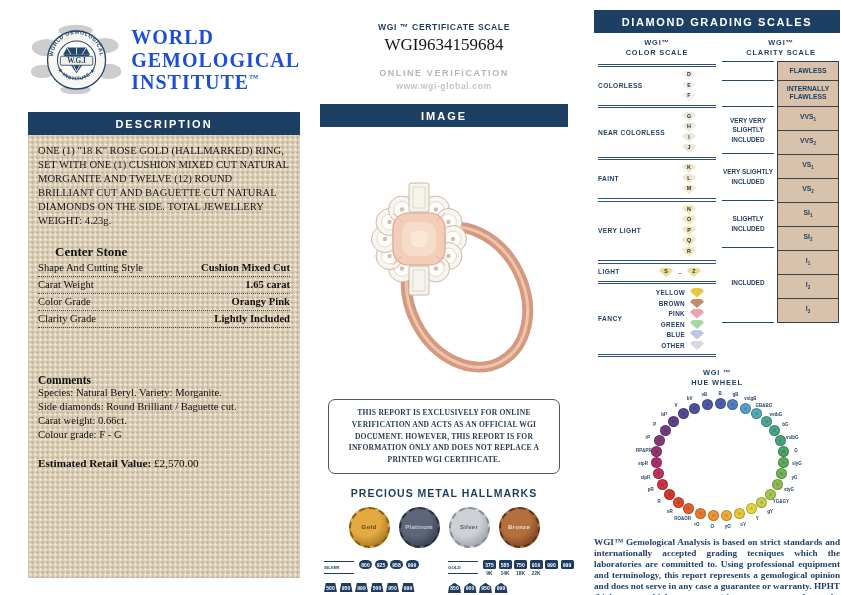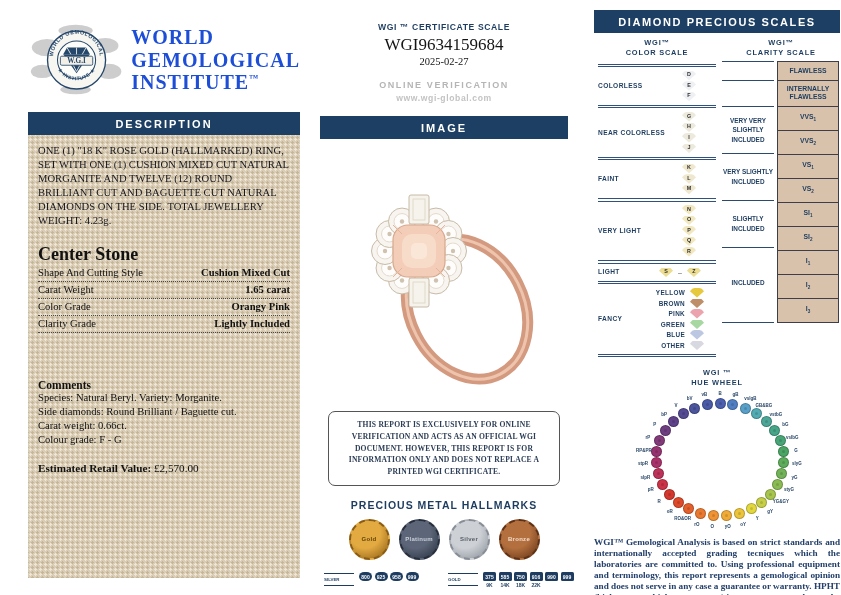--- a/index.html
+++ b/index.html
@@ -14,21 +14,21 @@
   .brand-name sup{font-size:9px;letter-spacing:0;}
   .beige-panel{margin-top:6px;height:466px;background-color:#d9cdb7;
      background-image:radial-gradient(#efe6d4 1px, transparent 1.4px),
                       radial-gradient(#c6b698 1px, transparent 1.4px);
      background-size:5px 5px;background-position:0 0,2px 3px;}
   .navy-bar{background:#1c3f63;color:#fff;font-weight:bold;font-size:11px;
             letter-spacing:2px;text-align:center;height:23px;line-height:24px;}
   .desc{font-family:"Liberation Serif",serif;font-size:10.6px;line-height:1.33;
         color:#16161c;margin:9px 10px 0 10px;}
   .cs{margin:16px 10px 0 10px;font-family:"Liberation Serif",serif;color:#111;}
-  .cs-title{font-size:18px;font-weight:bold;}
+  .cs-title{font-size:13px;font-weight:bold;margin-left:17px;}
   .cs-row{display:flex;justify-content:space-between;font-size:10.6px;
           padding:2px 0 3px 0;border-bottom:1.5px dotted #4a4a4a;}
   .cs-value{font-weight:bold;}
   .comments{margin:46px 10px 0 10px;font-family:"Liberation Serif",serif;color:#111;}
   .cm-title{font-size:11.5px;font-weight:bold;}
   .cm-line{font-size:10.6px;line-height:1.3;}
   .retail{margin:15px 10px 0 10px;font-family:"Liberation Serif",serif;
           font-size:11.2px;color:#111;}
   .retail .b{font-weight:bold;}
 
@@ -194,21 +194,20 @@
       <div class="retail">
         <span class="b">Estimated Retail Value:</span>
         <span>£2,570.00</span>
       </div>
     </div>
   </section>
 
   <section id="mid-col">
     <div class="cert-label">WGI ™ CERTIFICATE SCALE</div>
     <div class="cert-number">WGI9634159684</div>
-    <div class="cert-date">2025-02-27</div>
     <div class="online">ONLINE VERIFICATION</div>
     <div class="site">www.wgi-global.com</div>
 
     <div class="navy-bar">IMAGE</div>
 
     <div class="ring-area">
       <svg width="248" height="268" viewBox="0 0 248 268">
         <g>
           <ellipse cx="147" cy="170" rx="57" ry="73" fill="none" stroke="#d49a80" stroke-width="11" transform="rotate(-27 147 170)"></ellipse>
           <ellipse cx="147" cy="170" rx="57" ry="73" fill="none" stroke="#eec4ad" stroke-width="3" transform="rotate(-27 147 170)"></ellipse>
@@ -349,21 +348,21 @@
             </span>
             <span class="markwrap">
               <span class="mark mark-orb">999</span>
             </span>
           </span>
         </div>
       </div>
   </section>
 
   <section id="right-col">
-    <div class="navy-bar">DIAMOND PRECIOUS SCALES</div>
+    <div class="navy-bar">DIAMOND GRADING SCALES</div>
 
     <div class="scales">
       <div class="colcol">
         <div class="scale-title">
           <div>WGI™</div>
           <div>COLOR SCALE</div>
         </div>
         <div id="color-groups">
             <div class="dsep">
               <i></i>

